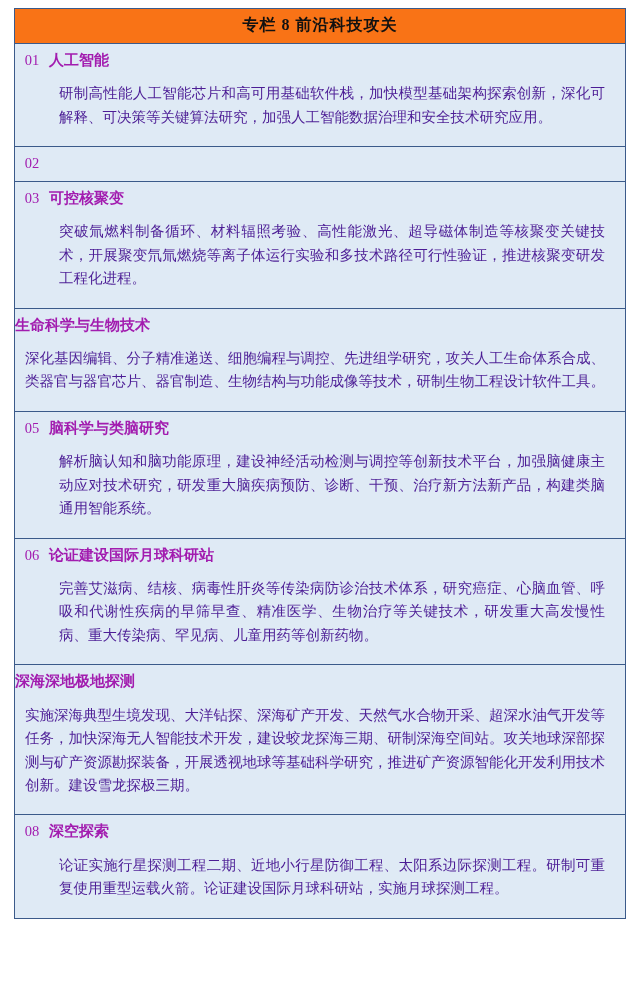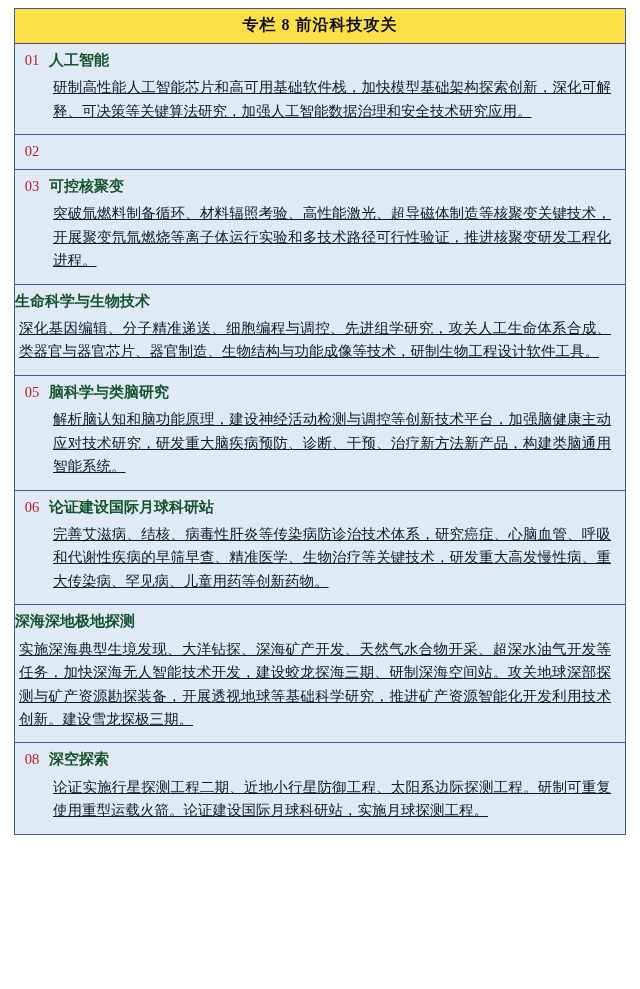--- a/index.html
+++ b/index.html
@@ -19,21 +19,21 @@
     padding: 8px 14px 10px 14px;
   }
   .box {
     border: 1px solid #3b5a8a;
     border-collapse: collapse;
     width: 612px;
     box-sizing: border-box;
     background: #dfeaf5;
   }
   .title-bar {
-    background: #fde047;
+    background: #f97316;
     border-bottom: 1px solid #3b5a8a;
     text-align: center;
     font-size: 16px;
     font-weight: bold;
     letter-spacing: 1px;
     padding: 6px 0 7px 0;
     color: #111;
   }
   .row {
     display: flex;
@@ -43,43 +43,42 @@
   .row:last-child {
     border-bottom: none;
   }
   .num {
     width: 34px;
     min-width: 34px;
     box-sizing: border-box;
     padding: 6px 0 6px 0;
     text-align: center;
     font-size: 14.5px;
-    color: #b91c1c;
+    color: #a21caf;
     line-height: 1.5;
   }
   .content {
     flex: 1;
     box-sizing: border-box;
     padding: 5px 10px 7px 0;
   }
   .item-title {
     font-size: 15px;
     font-weight: bold;
     line-height: 1.55;
     margin: 0 0 1px 0;
-    color: #14532d;
+    color: #a21caf;
   }
   .item-body {
     font-size: 14.5px;
     line-height: 1.62;
     text-align: justify;
     text-justify: inter-ideograph;
-    margin: 4px;
-    color: #0f172a;
-    text-decoration: underline;
+    margin: 10px;
+    color: #4c1d95;
   }
 </style>
 </head>
 <body>
 
 <div class="doc">
   <div class="box">
 
     <div class="title-bar">专栏 8   前沿科技攻关</div>
 

